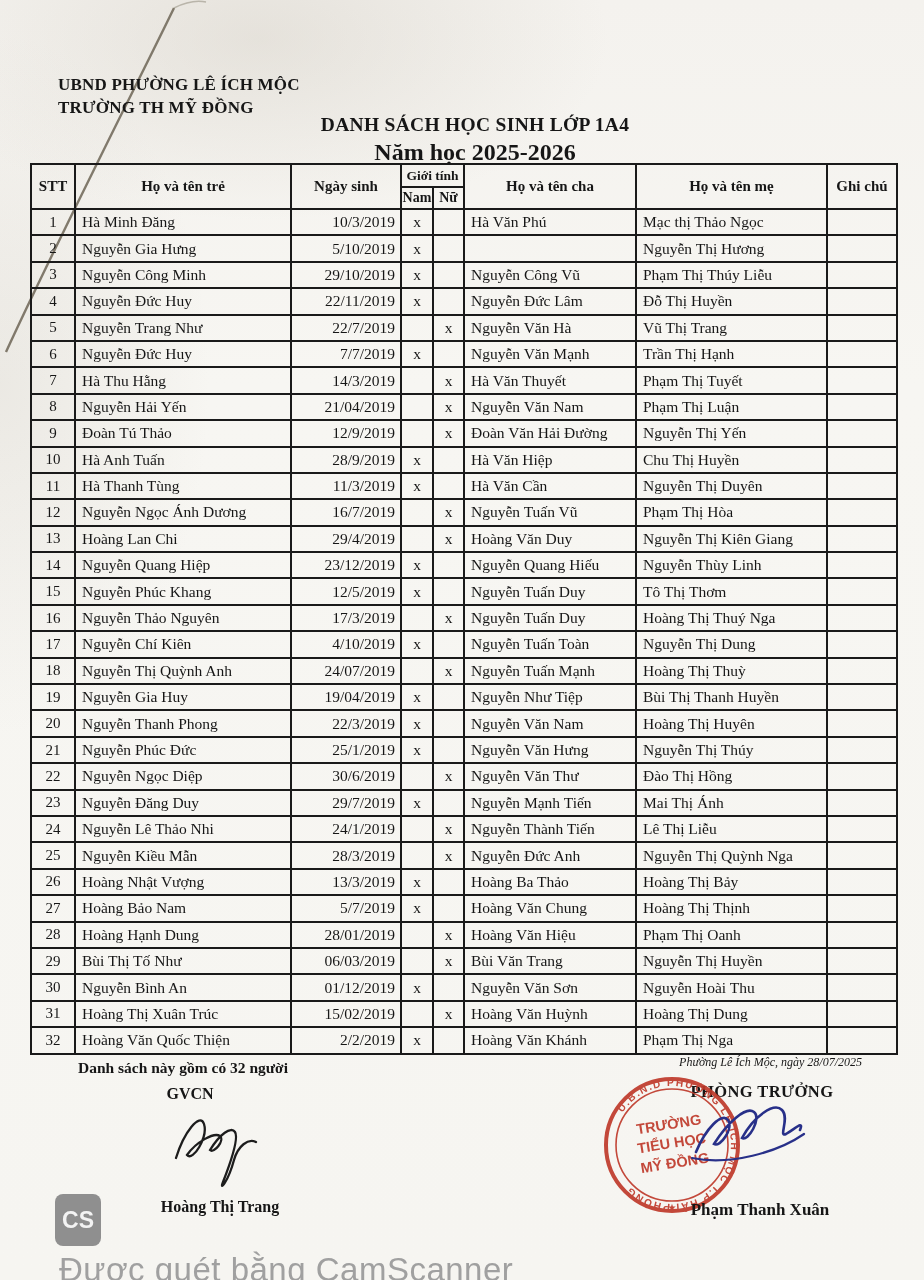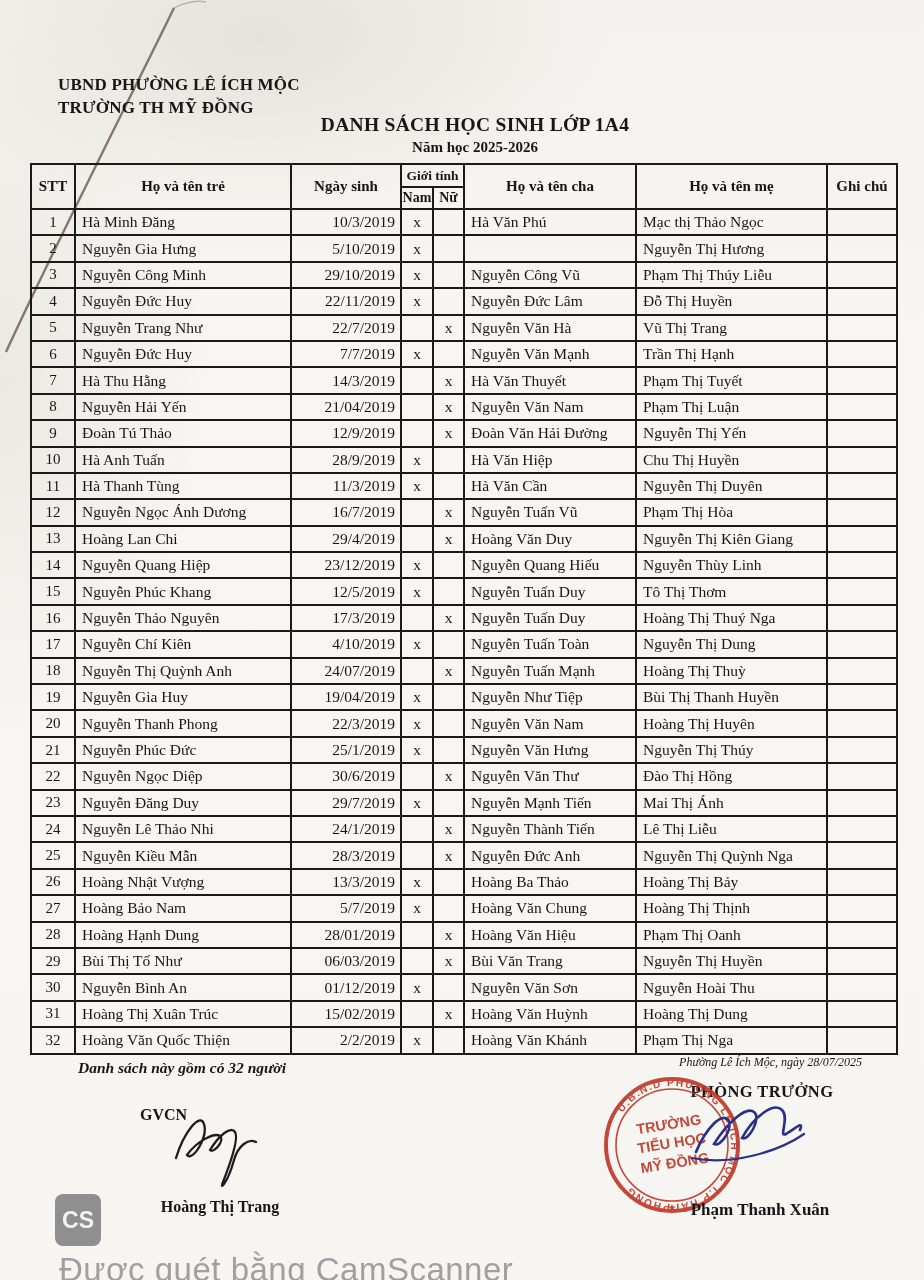--- a/index.html
+++ b/index.html
@@ -15,43 +15,43 @@
     font-family:"Liberation Serif", serif;
     color:#161616;
   }
   
   .scan-line{position:absolute;left:0;top:0;}
 
   .org{position:absolute;left:58px;top:74px;line-height:1.35;}
   .org div{font-weight:bold;font-size:17px;letter-spacing:.2px;}
   .title-block{position:absolute;left:250px;top:114px;width:450px;text-align:center;}
   .title{font-weight:bold;font-size:19.5px;letter-spacing:.3px;}
-  .subtitle{font-weight:bold;font-size:15px;margin-top:3px;}
+  .subtitle{font-weight:bold;font-size:24px;margin-top:3px;}
 
   table.roster{
     position:absolute;left:30px;top:163px;width:866px;
     border-collapse:collapse;table-layout:fixed;
   }
   .roster td,.roster th{
     border:2px solid #1a1a1a;
     padding:0;overflow:hidden;white-space:nowrap;
     font-size:15.5px;vertical-align:middle;
   }
   .roster th{font-weight:bold;font-size:15px;}
   .roster thead tr.h1 th{height:21px;}
   .roster thead tr.h2 th{height:20px;font-size:14px;}
   .roster th.gender{font-size:13.5px;border-bottom-width:1px;}
   .roster tbody tr{height:26.4px;}
   td.c-stt{text-align:center;font-size:15px;}
   td.c-name,td.c-father,td.c-mother{text-align:left;padding-left:6px;}
   td.c-dob{text-align:right;padding-right:5px;}
   td.c-nam,td.c-nu{text-align:center;}
 
-  .footer-summary{position:absolute;left:78px;top:1059px;font-style:italic;font-weight:600;font-size:15.5px;}
-  .gvcn-label{position:absolute;left:140px;top:1085px;width:100px;font-weight:bold;font-size:16px;margin-top:21px;}
+  .footer-summary{position:absolute;left:78px;top:1059px;font-weight:600;font-size:15.5px;}
+  .gvcn-label{position:absolute;left:140px;top:1085px;width:100px;text-align:center;font-weight:bold;font-size:16px;}
   .place-date{position:absolute;left:540px;top:1055px;width:322px;text-align:right;font-weight:normal;font-style:italic;font-size:12px;}
   .principal-label{position:absolute;left:687px;top:1082px;width:150px;text-align:center;font-weight:bold;font-size:16.5px;letter-spacing:.4px;}
   .gvcn-name{position:absolute;left:120px;top:1198px;width:200px;text-align:center;font-weight:bold;font-size:16px;}
   .principal-name{position:absolute;left:660px;top:1200px;width:200px;text-align:center;font-weight:bold;font-size:17px;}
 
   .sig-gvcn{position:absolute;left:168px;top:1102px;}
   .stamp{position:absolute;left:572px;top:1045px;}
   .sig-principal{position:absolute;left:686px;top:1094px;}
 
   .watermark{position:absolute;left:55px;top:1194px;display:flex;align-items:flex-start;z-index:5;flex-direction:column;}

